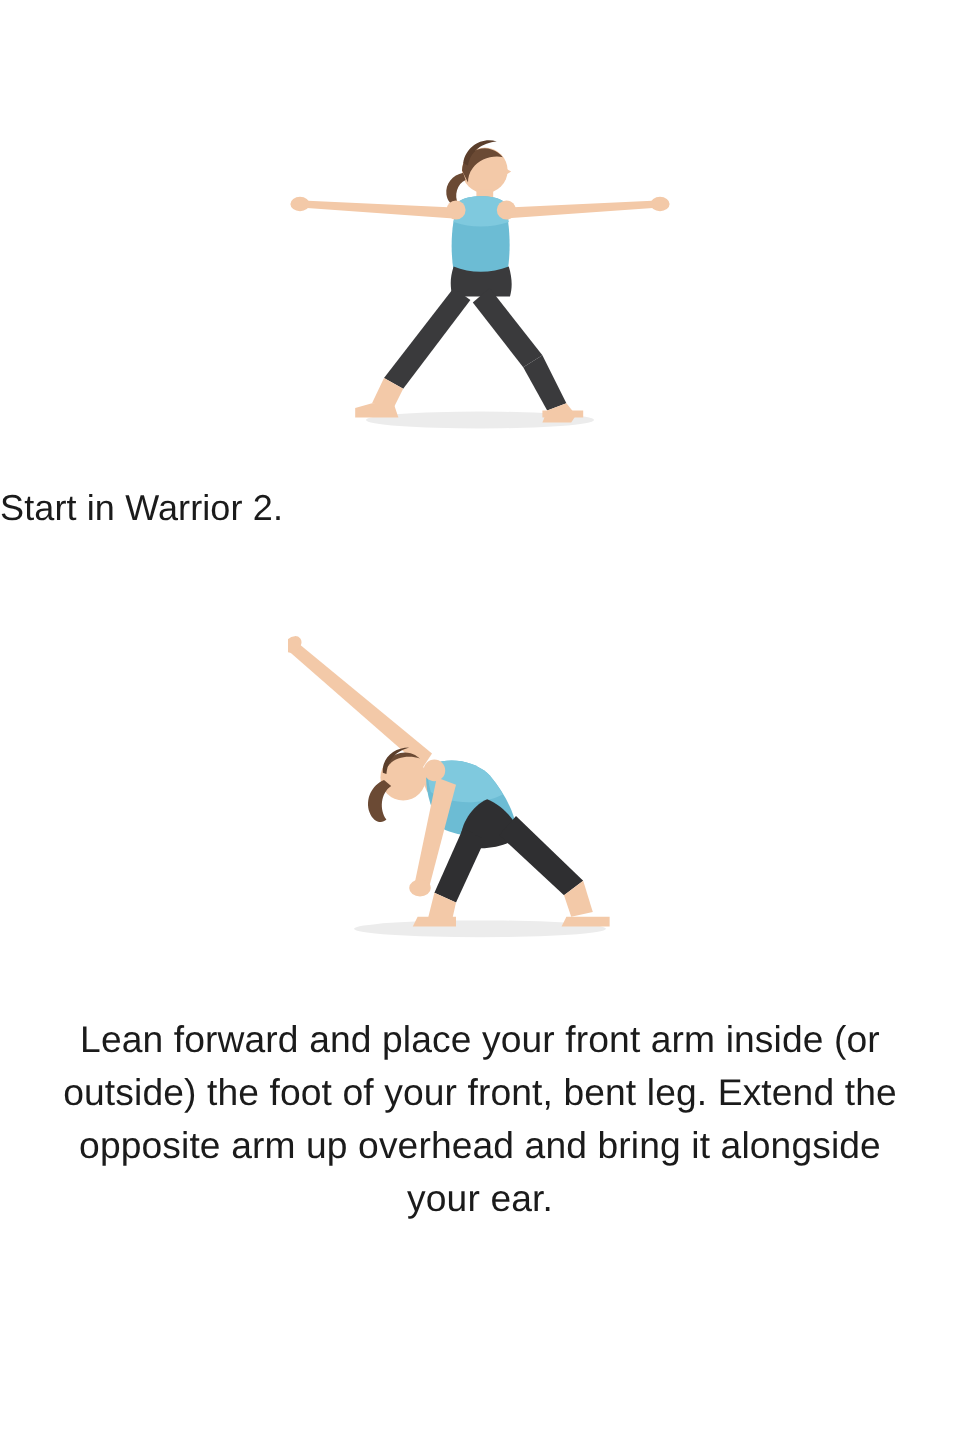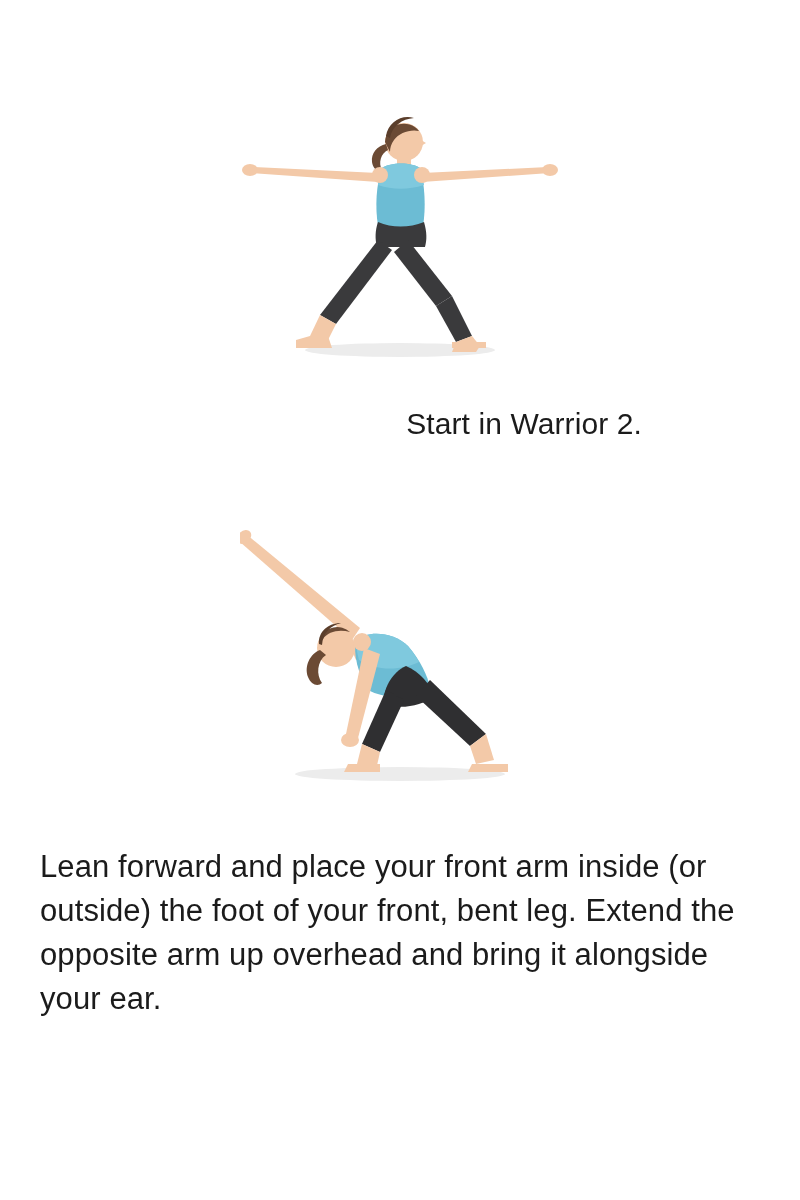--- a/index.html
+++ b/index.html
@@ -19,21 +19,21 @@
     width: 800px;
     height: 1200px;
     background: #ffffff;
   }
 
   
   .step {
     position: absolute;
     left: 0;
     width: 642px;
-    text-align: right;
+    text-align: left;
   }
   .step-1 { top: 110px; }
   .step-2 { top: 520px; }
 
   .figure-wrap {
     width: 800px;
     display: flex;
     justify-content: center;
     align-items: flex-end;
   }
@@ -53,21 +53,21 @@
     padding: 0 40px;
     font-size: 31px;
     line-height: 44px;
   }
 
   .caption-block-2 {
     position: absolute;
     top: 845px;
     left: 0;
     width: 800px;
-    text-align: left;
+    text-align: center;
   }
 </style>
 </head>
 <body>
 
 <div class="page">
 
   <div class="step step-1">
     <div class="figure-wrap">
       <svg width="320" height="260" viewBox="0 0 320 260">

